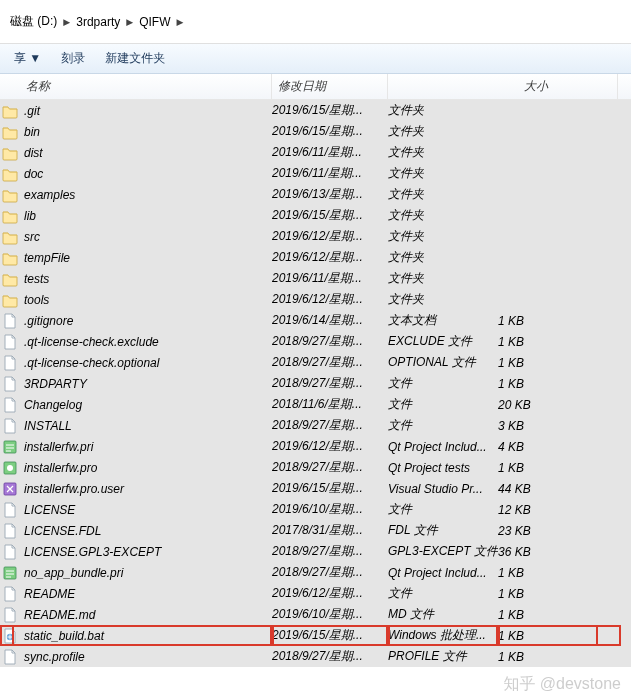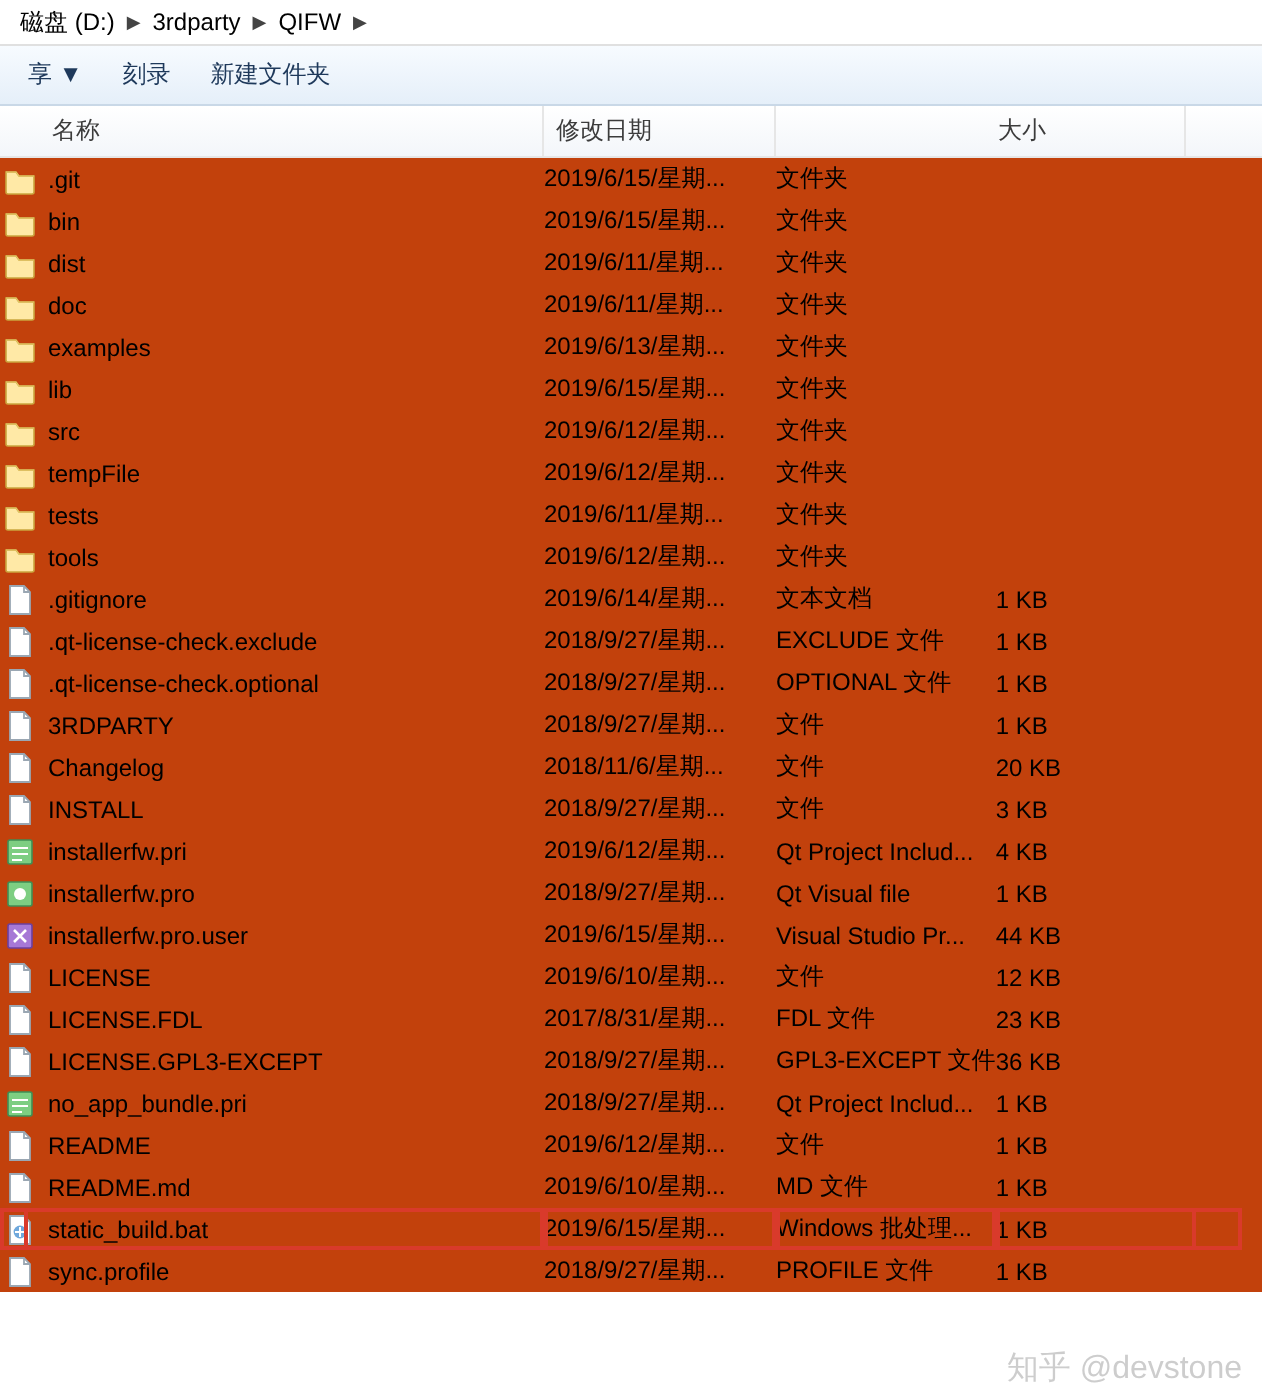--- a/index.html
+++ b/index.html
@@ -5,21 +5,21 @@
   * { box-sizing: border-box; margin: 0; padding: 0; }
   body {
     font-family: "Microsoft YaHei", "Segoe UI", Tahoma, sans-serif;
     font-size: 12px;
     background: #fff;
     color: #000;
     width: 631px;
     overflow: hidden;
   }
   .breadcrumb {
-    height: 23px;
+    height: 44px;
     display: flex;
     align-items: center;
     padding: 0 6px;
     background: #fff;
     border-bottom: 1px solid #e0e0e0;
   }
   .breadcrumb .seg {
     padding: 2px 4px;
     cursor: default;
   }
@@ -38,42 +38,43 @@
     color: #1e395b;
   }
   .toolbar .tb-item {
     padding: 4px 10px;
     display: flex;
     align-items: center;
     gap: 2px;
     cursor: default;
   }
   .filepane {
-    background: #c2410c;
+    background: #e5e5e5;
+    font-style: italic;
   }
   .header-row {
     display: flex;
     height: 26px;
     border-bottom: 1px solid #e6e6e6;
     background: linear-gradient(#ffffff, #f3f6fa);
     color: #3c3c3c;
   }
   .col {
     display: flex;
     align-items: center;
     padding-left: 6px;
     border-right: 1px solid #e6e6e6;
     white-space: nowrap;
     overflow: hidden;
     text-overflow: ellipsis;
   }
   .col-name { width: 272px; padding-left: 26px; }
   .col-date { width: 116px; }
   .col-type { width: 105px; margin-top: 28px; }
-  .col-size { width: 100px; justify-content: flex-start; }
+  .col-size { width: 100px; justify-content: flex-start; margin-left: 25px; }
   table.filelist { border-collapse: collapse; width: 100%; }
   table.filelist tr.row { height: 21px; }
   table.filelist td {
     padding: 0;
     border: none;
     white-space: nowrap;
     overflow: hidden;
     text-overflow: ellipsis;
     font-size: 12px;
     color: #000;
@@ -401,21 +402,21 @@
             <span class="name-wrap">
               <span class="icon">
                 <svg width="16" height="16" viewBox="0 0 16 16">
                   <use href="#ico-pro"></use>
                 </svg>
               </span>
               <span>installerfw.pro</span>
             </span>
           </td>
           <td class="c-date">2018/9/27/星期...</td>
-          <td class="c-type">Qt Visual file</td>
+          <td class="c-type">Qt Project tests</td>
           <td class="c-size">1 KB</td>
         </tr>
         <tr class="row">
           <td class="c-name">
             <span class="name-wrap">
               <span class="icon">
                 <svg width="16" height="16" viewBox="0 0 16 16">
                   <use href="#ico-vs"></use>
                 </svg>
               </span>

